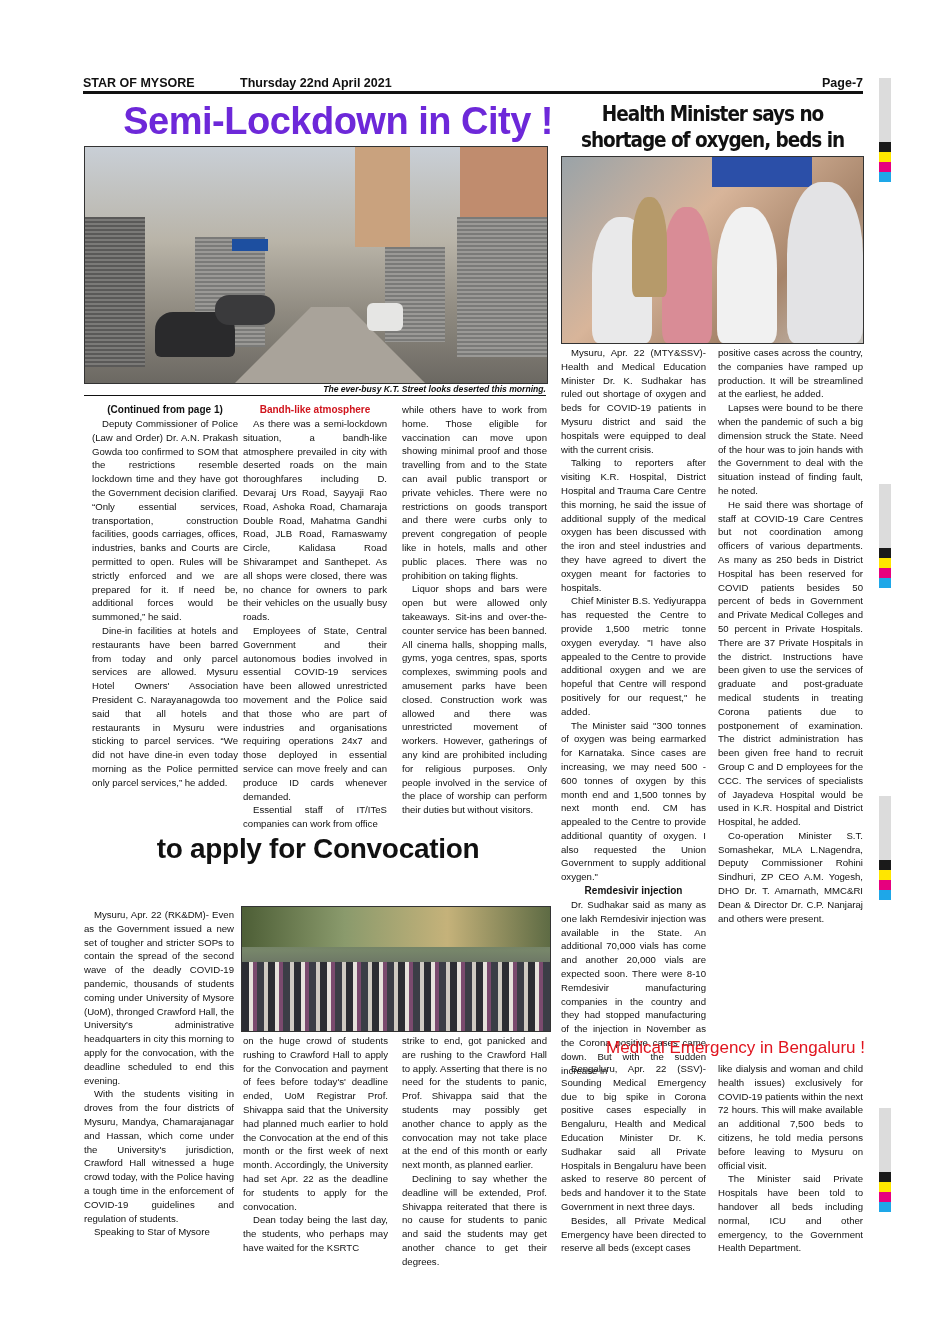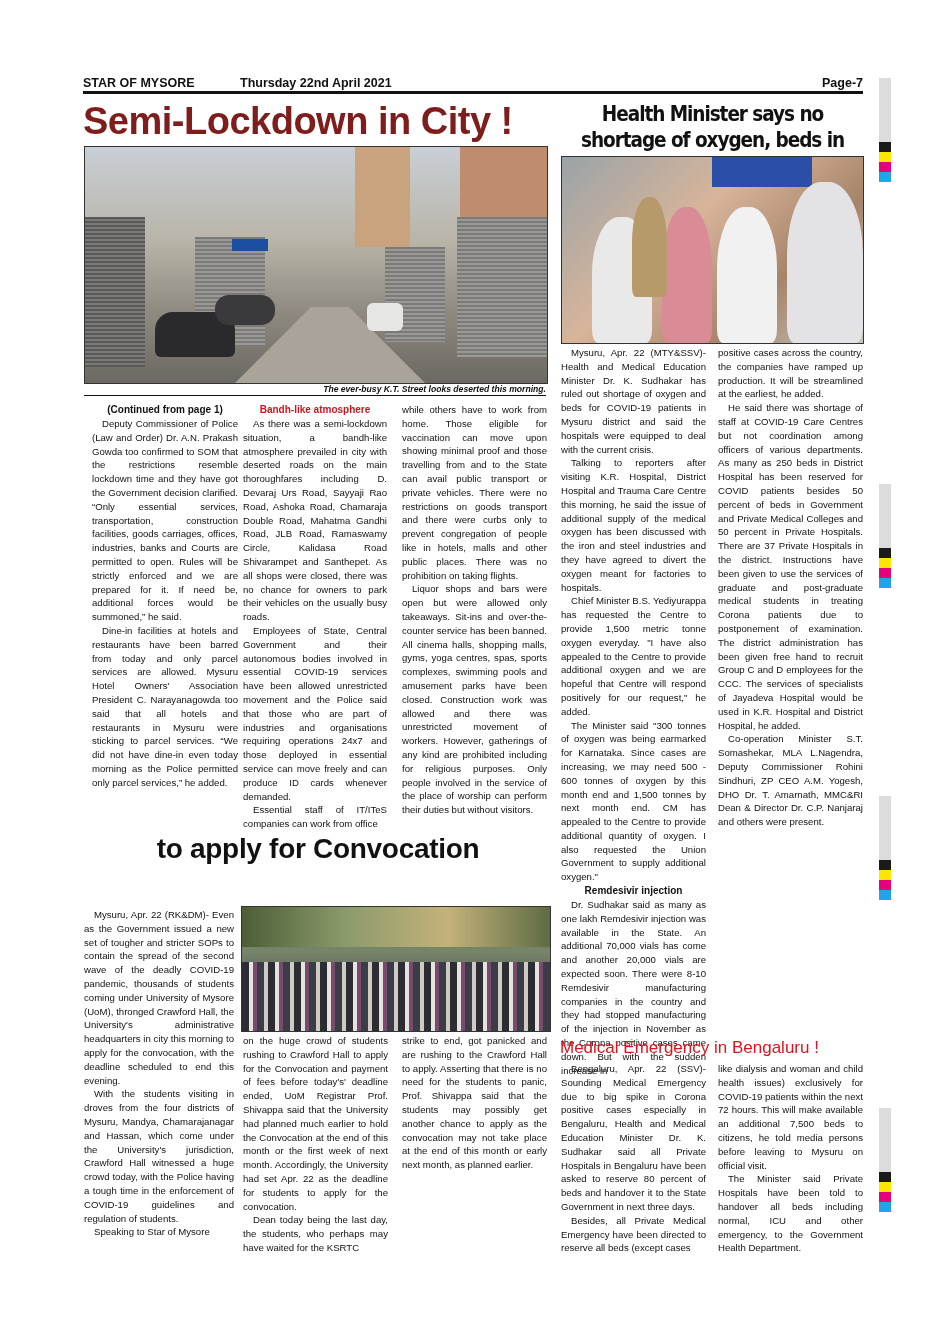--- a/index.html
+++ b/index.html
@@ -1,23 +1,23 @@
 <!DOCTYPE html>
 <html><head>
 <meta charset="utf-8">
 <style>
   html,body{margin:0;padding:0;background:#fff;}
   body{width:945px;height:1337px;position:relative;overflow:hidden;font-family:"Liberation Sans",sans-serif;color:#111;}
-  .abs{position:absolute;}
+  .abs{position:absolute;text-align:right;}
   .masthead{left:83px;top:74px;width:780px;height:18px;font-size:12.5px;font-weight:bold;}
   .masthead .paper{position:absolute;left:0;top:2px;}
   .masthead .date{position:absolute;left:157px;top:2px;}
   .masthead .page{position:absolute;right:0;top:2px;}
   .rule{left:83px;top:91px;width:780px;height:3px;background:#111;}
-  .h-red{color:#7f1d1d;font-weight:bold;font-family:"Liberation Sans",sans-serif;}
+  .h-red{color:#6d28d9;font-weight:bold;font-family:"Liberation Sans",sans-serif;}
   .h1{left:83px;top:98px;width:470px;font-size:38px;line-height:46px;letter-spacing:-0.5px;}
   .h2{left:560px;top:101px;width:305px;text-align:center;font-size:21px;line-height:26px;font-weight:bold;font-family:"DejaVu Sans",sans-serif;letter-spacing:-1.2px;transform:scaleX(0.88);transform-origin:center top;}
   .photo{border:1px solid #333;overflow:hidden;}
   .photo1{left:84px;top:146px;width:462px;height:236px;background:linear-gradient(180deg,#c9cfd6 0%,#b9b4a8 40%,#8f8a80 70%,#6b6862 100%);}
   .photo2{left:561px;top:156px;width:301px;height:186px;background:linear-gradient(135deg,#9aa3a8 0%,#d8b59a 40%,#a6846a 70%,#c9c6c0 100%);}
   .photo3{left:241px;top:906px;width:308px;height:124px;background:linear-gradient(180deg,#5c6a45 0%,#77866a 35%,#5a5b5e 65%,#3f3f44 100%);}
   .caption{left:84px;top:384px;width:462px;text-align:right;font-size:8.6px;font-style:italic;font-weight:bold;border-bottom:1.5px solid #111;padding-bottom:1px;}
   .col{font-size:9.6px;line-height:13.8px;text-align:justify;}
   .col p{margin:0;text-indent:10px;}
   .col p.noind{text-indent:0;}
@@ -89,20 +89,21 @@
 <div class="abs col" style="left:561px;top:346px;width:145px;">
   <p>Mysuru, Apr. 22 (MTY&amp;SSV)- Health and Medical Education Minister Dr. K. Sudhakar has ruled out shortage of oxygen and beds for COVID-19 patients in Mysuru district and said the hospitals were equipped to deal with the current crisis.</p>
   <p>Talking to reporters after visiting K.R. Hospital, District Hospital and Trauma Care Centre this morning, he said the issue of additional supply of the medical oxygen has been discussed with the iron and steel industries and they have agreed to divert the oxygen meant for factories to hospitals.</p>
   <p>Chief Minister B.S. Yediyurappa has requested the Centre to provide 1,500 metric tonne oxygen everyday. "I have also appealed to the Centre to provide additional oxygen and we are hopeful that Centre will respond positively for our request," he added.</p>
   <p>The Minister said "300 tonnes of oxygen was being earmarked for Karnataka. Since cases are increasing, we may need 500 - 600 tonnes of oxygen by this month end and 1,500 tonnes by next month end. CM has appealed to the Centre to provide additional quantity of oxygen. I also requested the Union Government to supply additional oxygen."</p>
   <div class="sub">Remdesivir injection</div>
   <p>Dr. Sudhakar said as many as one lakh Remdesivir injection was available in the State.  An additional 70,000 vials has come and another 20,000 vials are expected soon. There were 8-10 Remdesivir manufacturing companies in the country and they had stopped manufacturing of the injection in November as the Corona positive cases came down. But with the sudden increase in</p>
 </div>
 <div class="abs col" style="left:718px;top:346px;width:145px;">
   <p class="noind">positive cases across the country, the companies have ramped up production. It will be streamlined at the earliest, he added.</p>
+  <p>Lapses were bound to be there when the pandemic of such a big dimension struck the State. Need of the hour was to join hands with the Government to deal with the situation instead of finding fault, he noted.</p>
   <p>He said there was shortage of staff at COVID-19 Care Centres but not coordination among officers of various departments. As many as 250 beds in District Hospital has been reserved for COVID patients besides 50 percent of beds in Government and Private Medical Colleges and 50 percent in Private Hospitals. There are 37 Private Hospitals in the district. Instructions have been given to use the services of graduate and post-graduate medical students in treating Corona patients due to postponement of examination. The district administration has been given free hand to recruit Group C and D employees for the CCC. The services of specialists of Jayadeva Hospital would be used in K.R. Hospital and District Hospital, he added.</p>
   <p>Co-operation Minister S.T. Somashekar, MLA L.Nagendra, Deputy Commissioner Rohini Sindhuri,  ZP CEO A.M. Yogesh, DHO Dr. T. Amarnath, MMC&amp;RI Dean &amp; Director Dr. C.P. Nanjaraj and others were present.</p>
 </div>
 
 <div class="abs h3">
   <div>to apply for Convocation</div>
 </div>
 
 <div class="abs photo photo3">
   <div style="position:absolute;left:0;top:0;width:308px;height:40px;background:linear-gradient(90deg,#4d5e36,#8a9a6c,#c5b27a,#5e6b44);"></div>
@@ -113,20 +114,21 @@
   <p>Mysuru, Apr. 22 (RK&amp;DM)- Even as the Government issued a new set of tougher and stricter SOPs to contain the spread of the second wave of the deadly COVID-19 pandemic, thousands of students coming under University of Mysore (UoM), thronged Crawford Hall, the University's administrative headquarters in city this morning to apply for the convocation, with the deadline scheduled to end this evening.</p>
   <p>With the students visiting in droves from the four districts of Mysuru, Mandya, Chamarajanagar and Hassan, which come under the University's jurisdiction, Crawford Hall witnessed a huge crowd today, with the Police having a tough time in the enforcement of COVID-19 guidelines and regulation of students.</p>
   <p>Speaking to Star of Mysore</p>
 </div>
 <div class="abs col" style="left:243px;top:1034px;width:145px;">
   <p class="noind">on the huge crowd of students rushing to Crawford Hall to apply for the Convocation and payment of fees before today's' deadline ended, UoM Registrar Prof. Shivappa said that the University had planned much earlier to hold the Convocation at the end of this month or the first week of next month. Accordingly, the University had set Apr. 22 as the deadline for students to apply for the convocation.</p>
   <p>Dean today being the last day, the students, who perhaps may have waited for the KSRTC</p>
 </div>
 <div class="abs col" style="left:402px;top:1034px;width:145px;">
   <p class="noind">strike to end, got panicked and are rushing to the Crawford Hall to apply. Asserting that there is no need for the students to panic, Prof. Shivappa said that the students may possibly get another chance to apply as the convocation may not take place at the end of this month or early next month, as planned earlier.</p>
+  <p>Declining to say whether the deadline will be extended, Prof. Shivappa reiterated that there is no cause for students to panic and said the students may get another chance to get their degrees.</p>
 </div>
 
 <div class="abs h4">Medical Emergency in Bengaluru !</div>
 <div class="abs col" style="left:561px;top:1062px;width:145px;">
   <p>Bengaluru, Apr. 22 (SSV)- Sounding Medical Emergency due to big spike in Corona positive cases especially in Bengaluru, Health and Medical Education Minister Dr. K. Sudhakar said all Private Hospitals in Bengaluru have been asked to reserve 80 percent of beds and handover it to the State Government in next three days.</p>
   <p>Besides, all Private Medical Emergency have been directed to reserve all beds (except cases</p>
 </div>
 <div class="abs col" style="left:718px;top:1062px;width:145px;">
   <p class="noind">like dialysis and woman and child health issues) exclusively for COVID-19 patients within the next 72 hours. This will make available an additional 7,500 beds to citizens, he told media persons before leaving to Mysuru on official visit.</p>
   <p>The Minister said Private Hospitals have been told to handover all beds including normal, ICU and other emergency, to the Government Health Department.</p>

